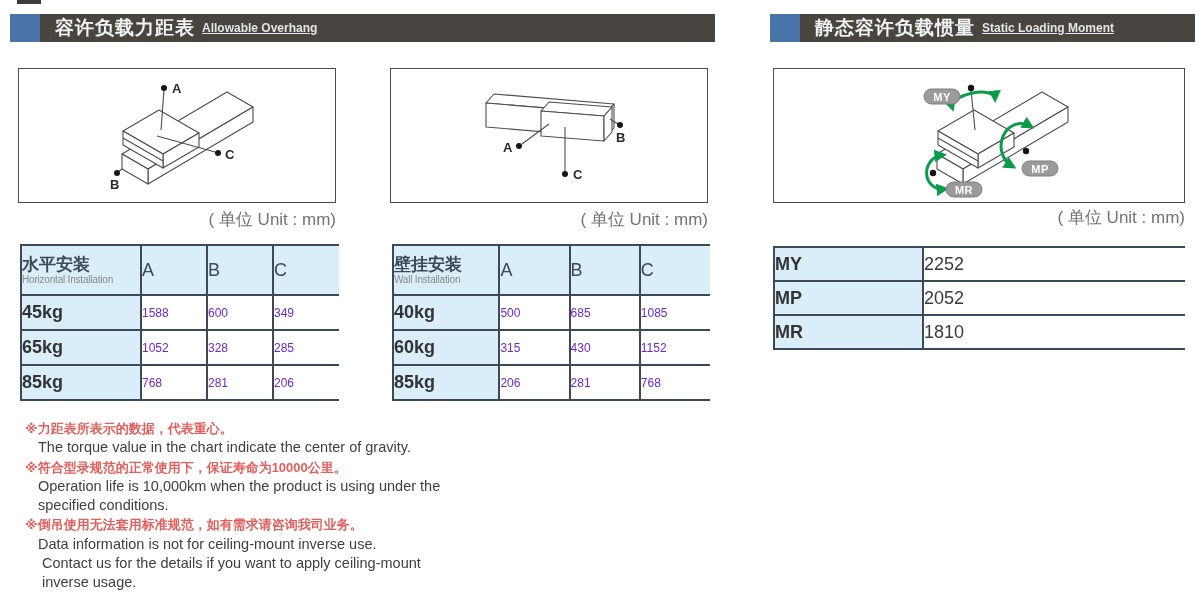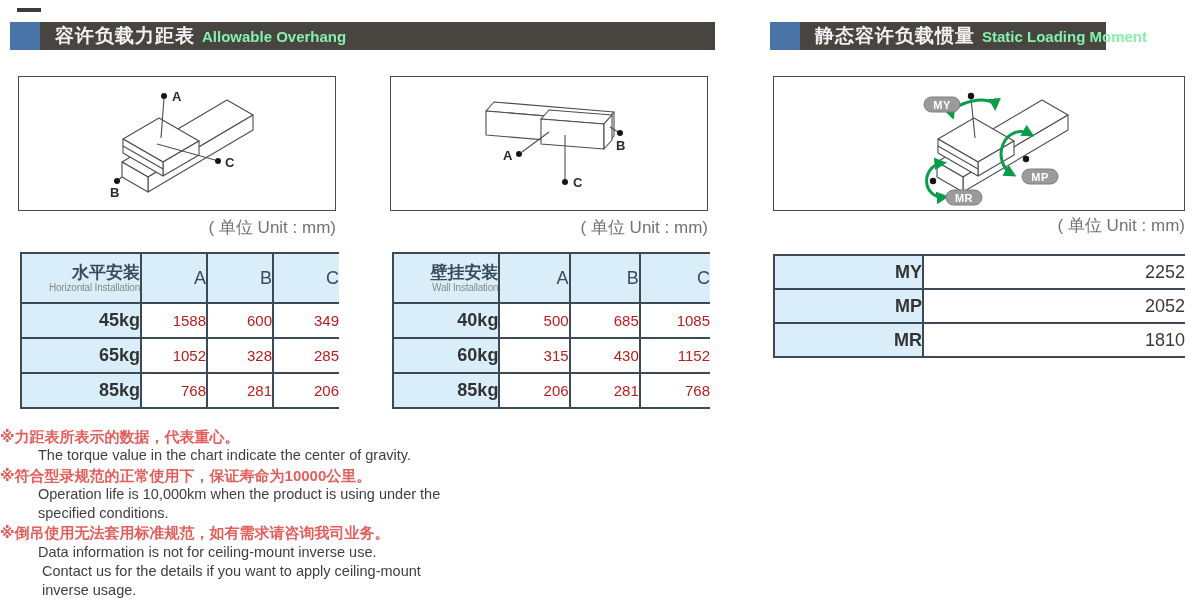--- a/index.html
+++ b/index.html
@@ -1,70 +1,70 @@
 <!DOCTYPE html>
 <html><head>
 <meta charset="utf-8">
 <style>
   * { margin:0; padding:0; box-sizing:border-box; }
   html,body { background:#fff; }
   body {
     width:1200px; height:602px; position:relative; overflow:hidden;
     font-family:"Liberation Sans","DejaVu Sans",sans-serif; color:#333;
   }
-  .abs { position:absolute;margin-top:8px; }
+  .abs { position:absolute; }
 
   
   .secbar { height:28px; background:#48443f; display:flex; align-items:center; }
   .secbar .bluesq { width:30px; height:28px; background:#4a73a8; flex:0 0 auto; }
   .secbar .t-cn { color:#f2f2f2; font-size:19px; font-weight:bold; margin-left:15px; letter-spacing:1px; white-space:nowrap; }
-  .secbar .t-en { color:#86efac; font-size:15px; font-weight:bold; margin-left:7px; white-space:nowrap; }
+  .secbar .t-en { color:#e5e5e5; font-size:12px; font-weight:bold; margin-left:7px; white-space:nowrap;text-decoration:underline; }
 
   
   .diagbox { border:1px solid #4b4b4b; background:#fff; }
 
   .unitlabel { text-align:right; font-size:17px; color:#737373; }
 
   
   table.spec { border-collapse:collapse; table-layout:fixed; border-bottom:2px solid #3c4a57; }
   table.spec td { border-top:2px solid #3c4a57; border-left:2px solid #3c4a57; border-right:none;
-                  text-align:right; vertical-align:middle; background:#fff; }
+                  text-align:left; vertical-align:middle; background:#fff; }
   table.spec td.blue { background:#d9eef9; }
   table.spec .hrow td { height:50px; }
-  table.spec .drow td { height:35px; font-size:15px; color:#b91c1c; }
+  table.spec .drow td { height:35px; font-size:12px; color:#6d28d9; }
   table.spec td.loadcell { font-size:18px; color:#333; font-weight:bold; }
   .hcell-cn { font-size:17px; font-weight:bold; color:#3b4a5a; line-height:19px; }
   .hcell-en { font-size:10px; color:#8a8a8a; letter-spacing:-0.2px; line-height:12px; }
   .hcell-abc { font-size:18px; color:#3b4a5a; }
   table.mom td { height:34px; font-size:18px; }
   table.mom td.mlabel { font-weight:bold; color:#333; }
   table.mom td.mval { color:#3a3a3a; }
 
   
   .note-line { white-space:nowrap; height:19.3px; line-height:19.3px; }
-  .note-red  { color:#e25f5c; font-size:15px; font-weight:bold; }
+  .note-red  { color:#e25f5c; font-size:13px; font-weight:bold; padding-left:25px; }
   .note-gray { color:#404040; font-size:14.5px; padding-left:38px; }
   .ind2 { }
   .ind3 { padding-left:42px; }
 
   svg text.ptlabel { font-size:13px; font-weight:bold; fill:#2a2a2a; font-family:"Liberation Sans",sans-serif; }
   svg text.badgetxt { font-size:11px; font-weight:bold; fill:#fff; letter-spacing:0.5px; font-family:"Liberation Sans",sans-serif; }
 </style>
 </head>
 <body>
 
 <div class="abs" style="left:17px; top:0; width:24px; height:4px; background:#3c3c3c;"></div>
 
 <div class="abs secbar" style="left:10px; top:14px; width:705px;">
   <div class="bluesq"></div>
   <span class="t-cn">容许负载力距表</span>
   <span class="t-en">Allowable Overhang</span>
 </div>
 
-<div class="abs secbar" style="left:770px; top:14px; width:336px;">
+<div class="abs secbar" style="left:770px; top:14px; width:425px;">
   <div class="bluesq"></div>
   <span class="t-cn">静态容许负载惯量</span>
   <span class="t-en">Static Loading Moment</span>
 </div>
 
 <div class="abs diagbox" style="left:18px; top:68px; width:318px; height:135px;">
   <svg width="316" height="133" viewBox="0 0 316 133">
     <g stroke="#4d4d4d" stroke-width="1.1" fill="#fff" stroke-linejoin="round">
       <polygon points="103,85 208,23 234,38 129,100"></polygon>
       <polygon points="129,100 234,38 234,53 129,115"></polygon>

